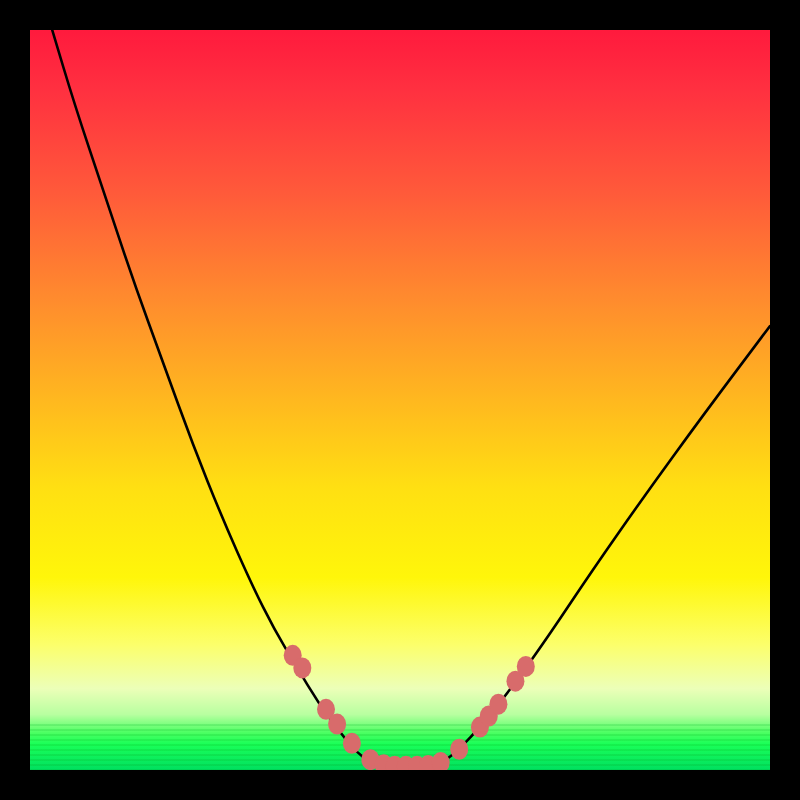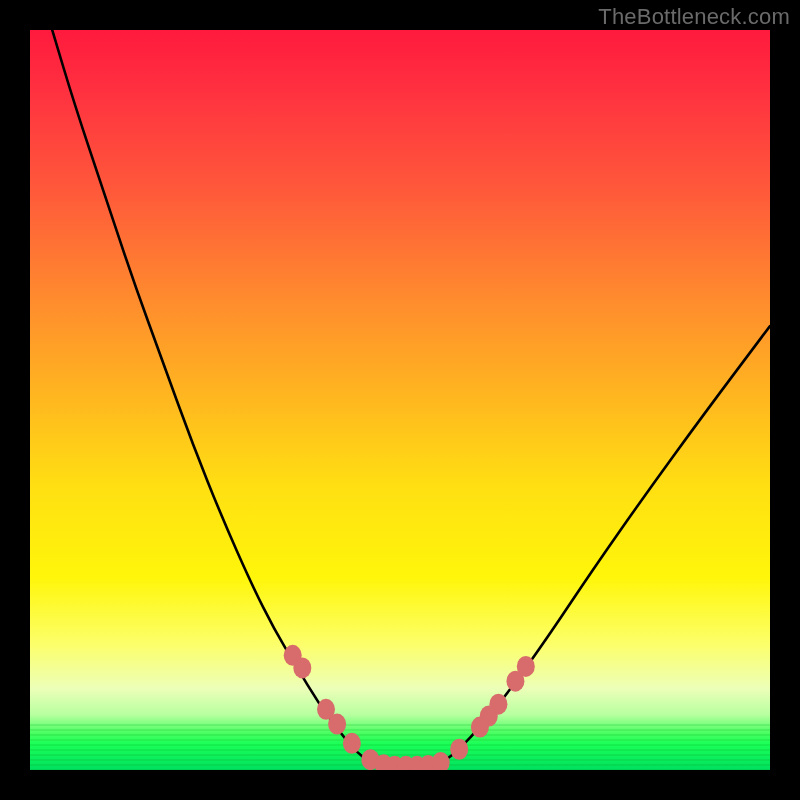--- a/index.html
+++ b/index.html
@@ -96,14 +96,13 @@
           <ellipse cx="410.70" cy="732.60" rx="9" ry="10.5" fill="#d86b6b"></ellipse>
           <ellipse cx="429.20" cy="719.28" rx="9" ry="10.5" fill="#d86b6b"></ellipse>
           <ellipse cx="449.92" cy="697.08" rx="9" ry="10.5" fill="#d86b6b"></ellipse>
           <ellipse cx="458.80" cy="685.98" rx="9" ry="10.5" fill="#d86b6b"></ellipse>
           <ellipse cx="468.42" cy="674.14" rx="9" ry="10.5" fill="#d86b6b"></ellipse>
           <ellipse cx="485.44" cy="651.20" rx="9" ry="10.5" fill="#d86b6b"></ellipse>
           <ellipse cx="495.80" cy="636.40" rx="9" ry="10.5" fill="#d86b6b"></ellipse>
         </g>
     </svg>
   </div>
-  <div class="watermark">TheBottleneck.com</div>
 </div>
 
 </body></html>

